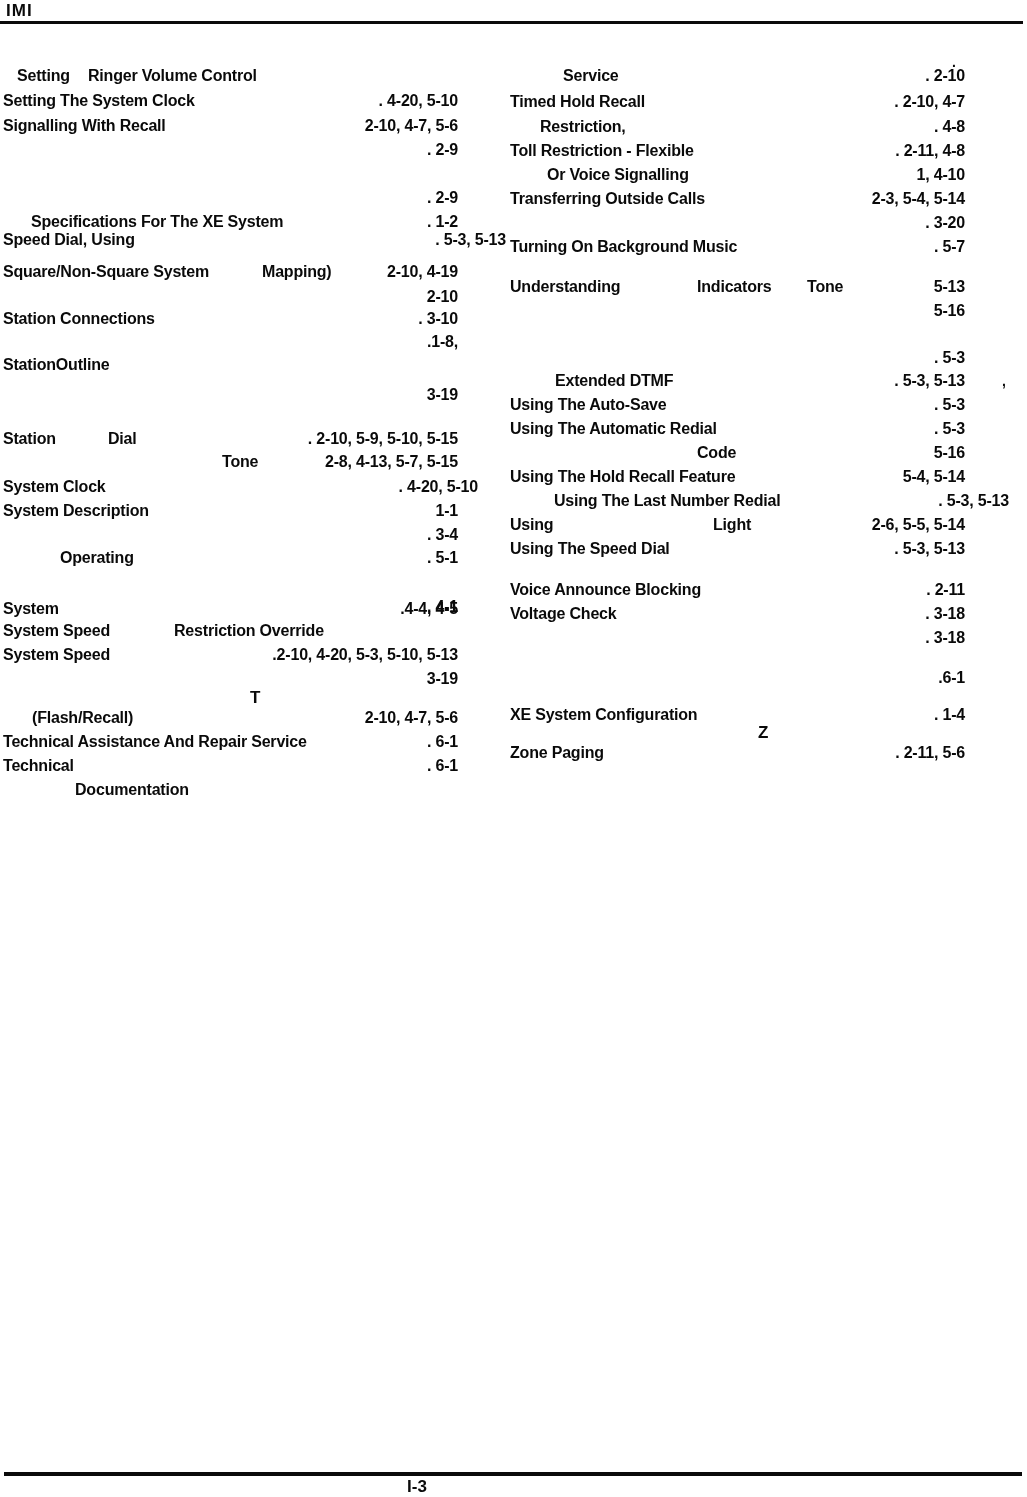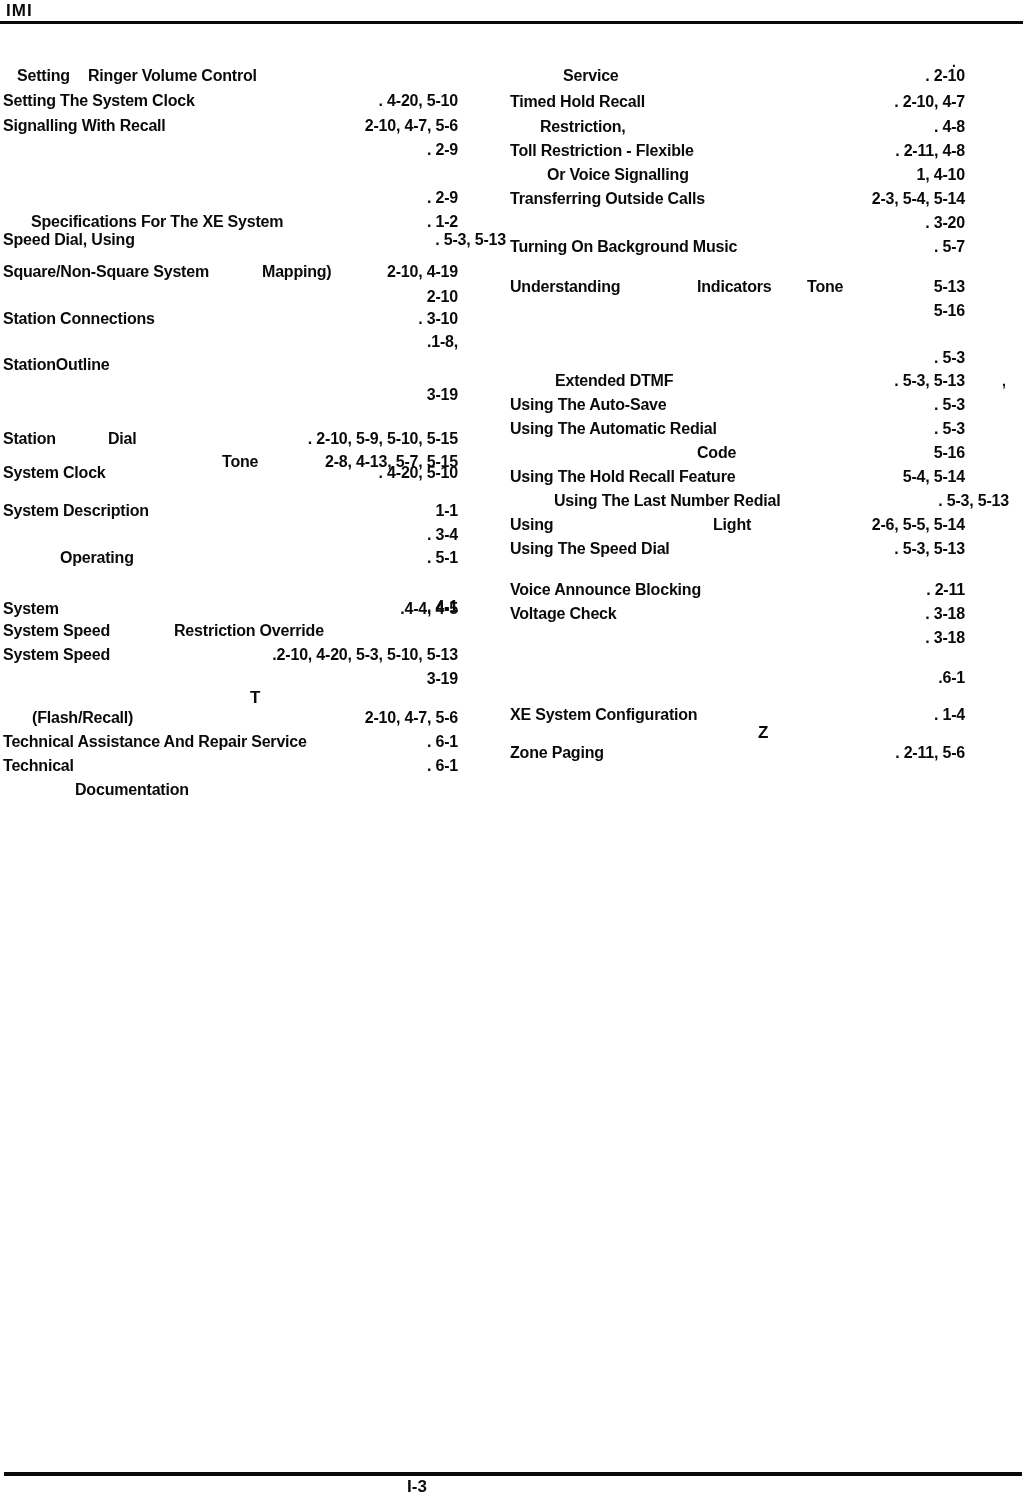--- a/index.html
+++ b/index.html
@@ -97,21 +97,21 @@
       </div>
       <div class="row" style="top: 405px; margin-top: 24px;">
         <span class="seg" style="left: 3px;">Station</span>
         <span class="seg" style="left: 108px;">Dial</span>
         <span class="pages">. 2-10, 5-9, 5-10, 5-15</span>
       </div>
       <div class="row" style="top: 452px;">
         <span class="seg" style="left: 222px;">Tone</span>
         <span class="pages">2-8, 4-13, 5-7, 5-15</span>
       </div>
-      <div class="row" style="top: 463px;">
+      <div class="row" style="top: 477px; padding-left: 20px;">
         <span class="seg" style="left: 3px;">System Clock</span>
         <span class="pages">.  4-20, 5-10</span>
       </div>
       <div class="row" style="top: 501px;">
         <span class="seg" style="left: 3px;">System Description</span>
         <span class="pages">1-1</span>
       </div>
       <div class="row" style="top: 525px;">
         <span class="pages">. 3-4</span>
       </div>

